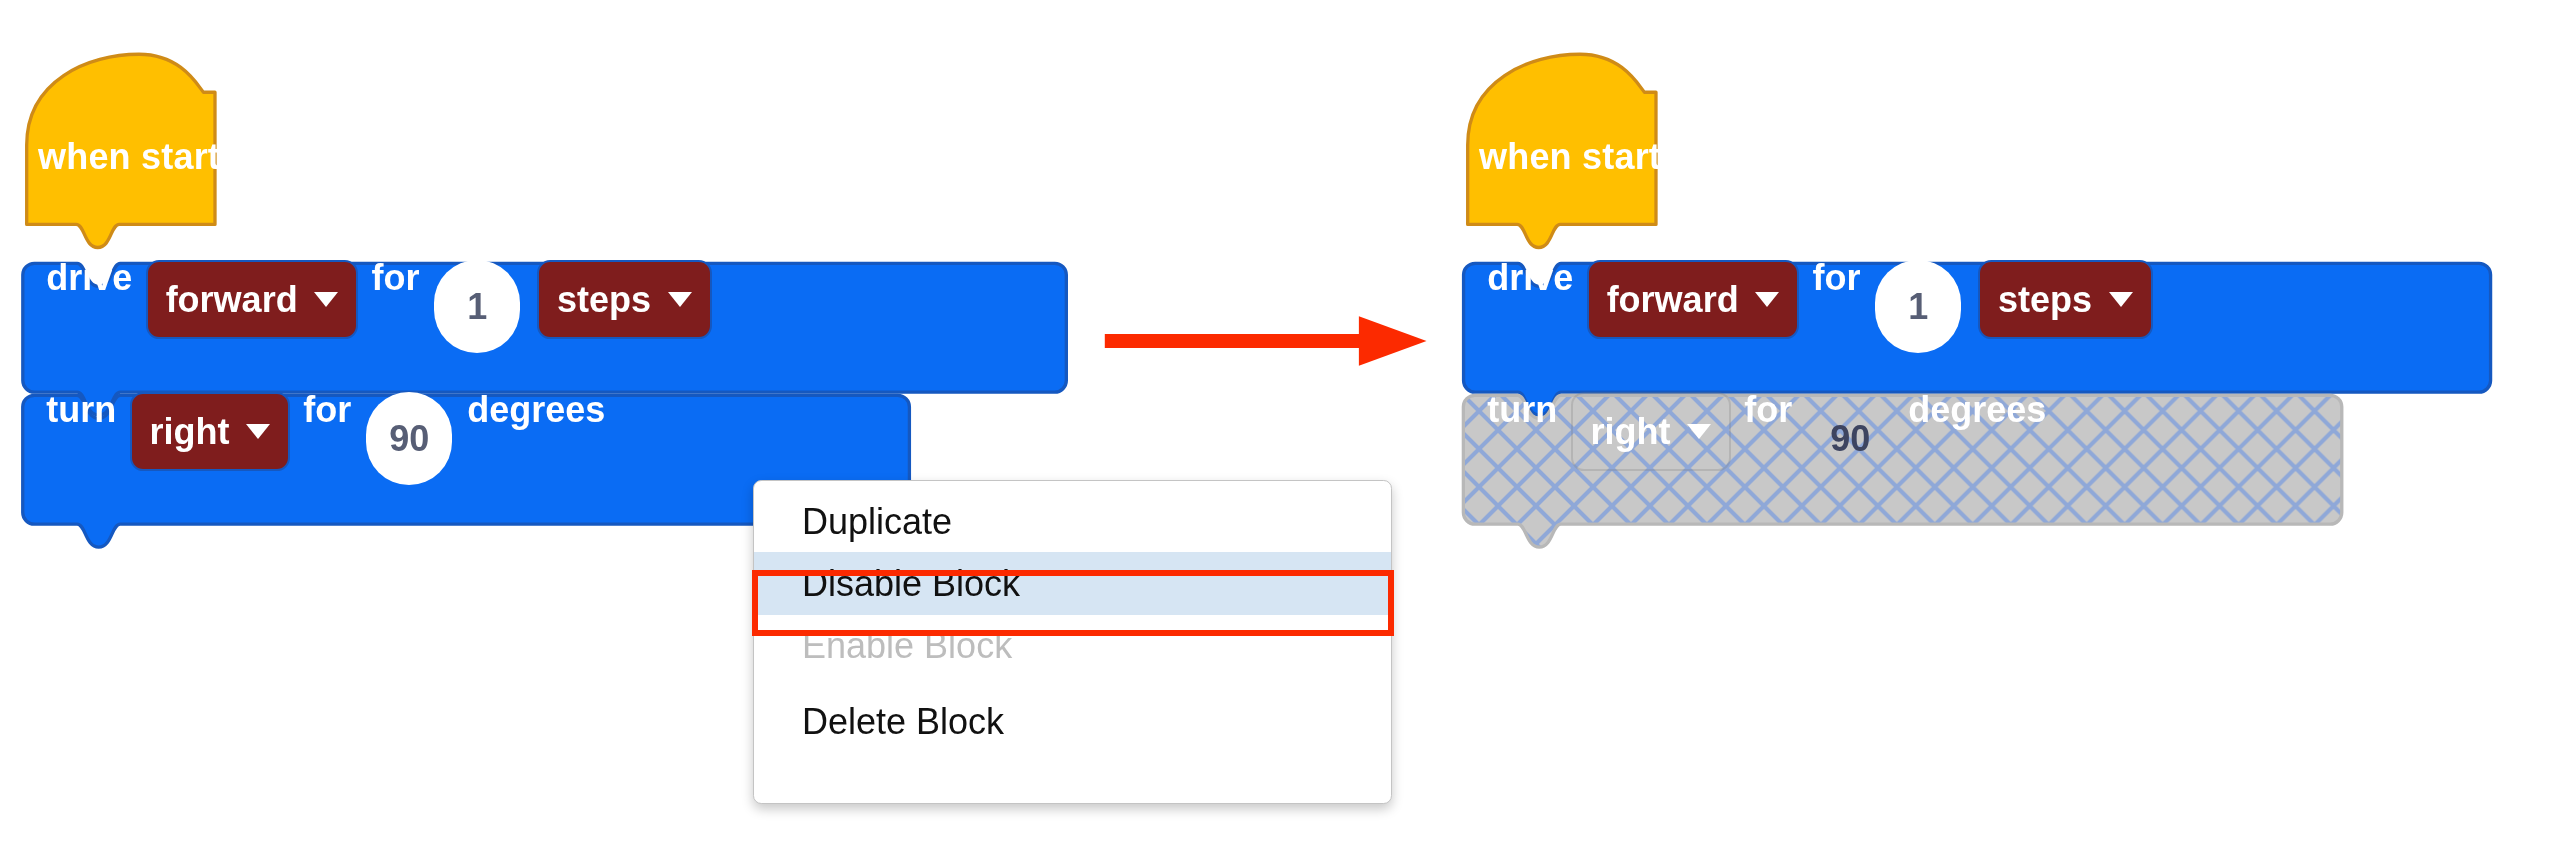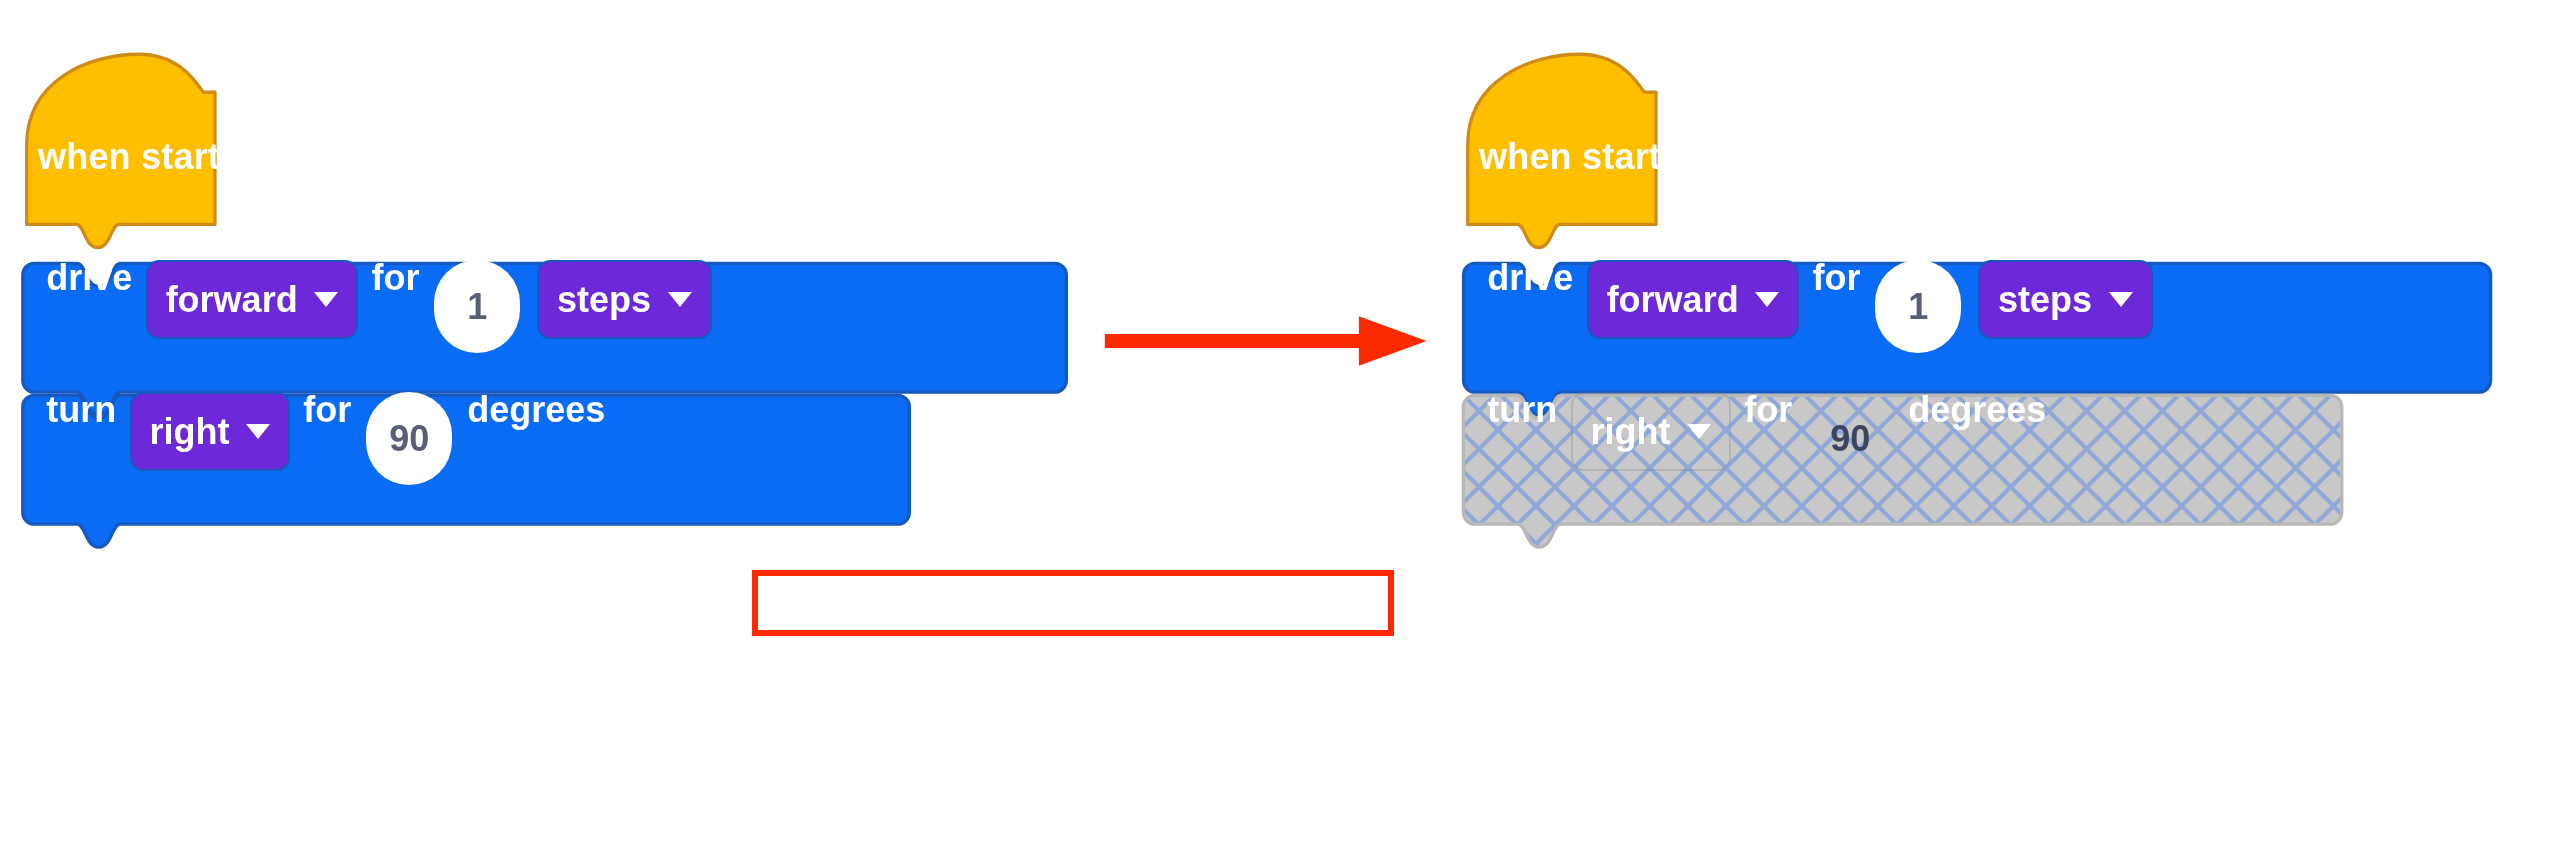--- a/index.html
+++ b/index.html
@@ -65,21 +65,21 @@
     white-space: nowrap;
     margin: 0 11.6px 0 0;
     line-height: 1;
   }
   .blk-text.first { margin-left: 3.3px; }
 
   
   .dropdown {
     display: flex;
     align-items: center;
-    background: #6d28d9;
+    background: #7f1d1d;
     border: 2.5px solid #1558c0;
     border-radius: 13.2px;
     height: 79px;
     padding: 0 18px;
     margin: 0 13.2px 0 1.7px;
     box-sizing: border-box;
   }
   .dropdown .dd-label {
     font-size: 36px;
     font-weight: bold;
@@ -358,17 +358,37 @@
         <span class="blk-text">for</span>
         <span class="numfield">
           <span class="num-label">90</span>
         </span>
         <span class="blk-text">degrees</span>
       </div>
     </div>
 
   </div>
 
+  <div class="ctxmenu" style="left:753px; top:480px; width:639px; height:324px;">
+
+    <div class="ctx-item">
+      <span>Duplicate</span>
+    </div>
+
+    <div class="ctx-item selected" style="height:63px;">
+      <span>Disable Block</span>
+    </div>
+
+    <div class="ctx-item disabled-item">
+      <span>Enable Block</span>
+    </div>
+
+    <div class="ctx-spacer"></div>
+
+    <div class="ctx-item">
+      <span>Delete Block</span>
+    </div>
+  </div>
 
   <div class="ctx-highlight" style="left:752px; top:570px; width:642px; height:66px;"></div>
 
 </div>
 
 
 </body></html>

